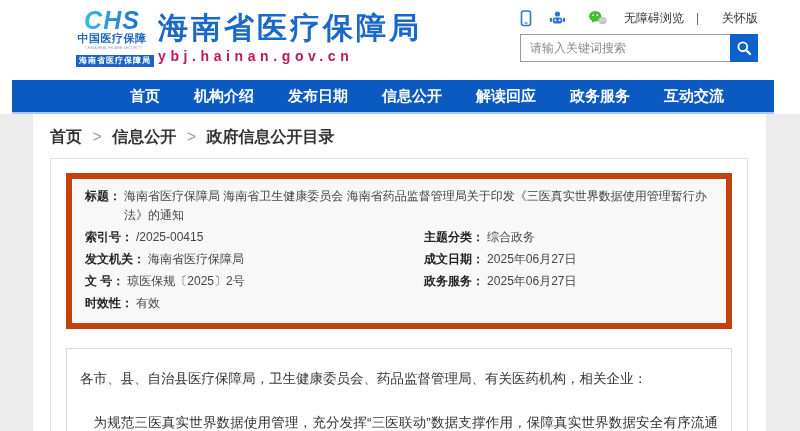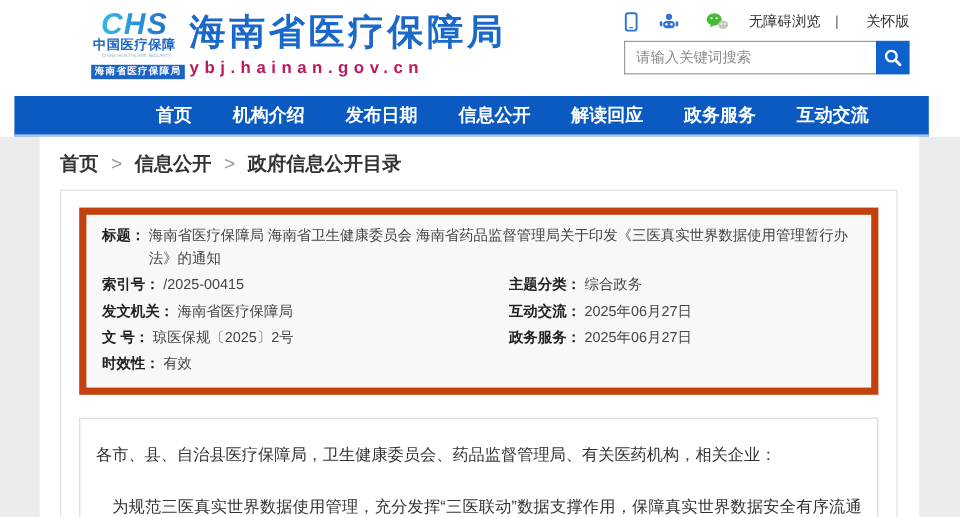--- a/index.html
+++ b/index.html
@@ -165,21 +165,21 @@
               <span class="meta-label">主题分类：</span>
               <span class="meta-val">综合政务</span>
             </span>
           </div>
           <div class="meta-row">
             <span class="meta-col-left">
               <span class="meta-label">发文机关：</span>
               <span class="meta-val">海南省医疗保障局</span>
             </span>
             <span class="meta-col-right">
-              <span class="meta-label">互动交流：</span>
+              <span class="meta-label">成文日期：</span>
               <span class="meta-val">2025年06月27日</span>
             </span>
           </div>
           <div class="meta-row">
             <span class="meta-col-left">
               <span class="meta-label">文 号：</span>
               <span class="meta-val">琼医保规〔2025〕2号</span>
             </span>
             <span class="meta-col-right">
               <span class="meta-label">政务服务：</span>

